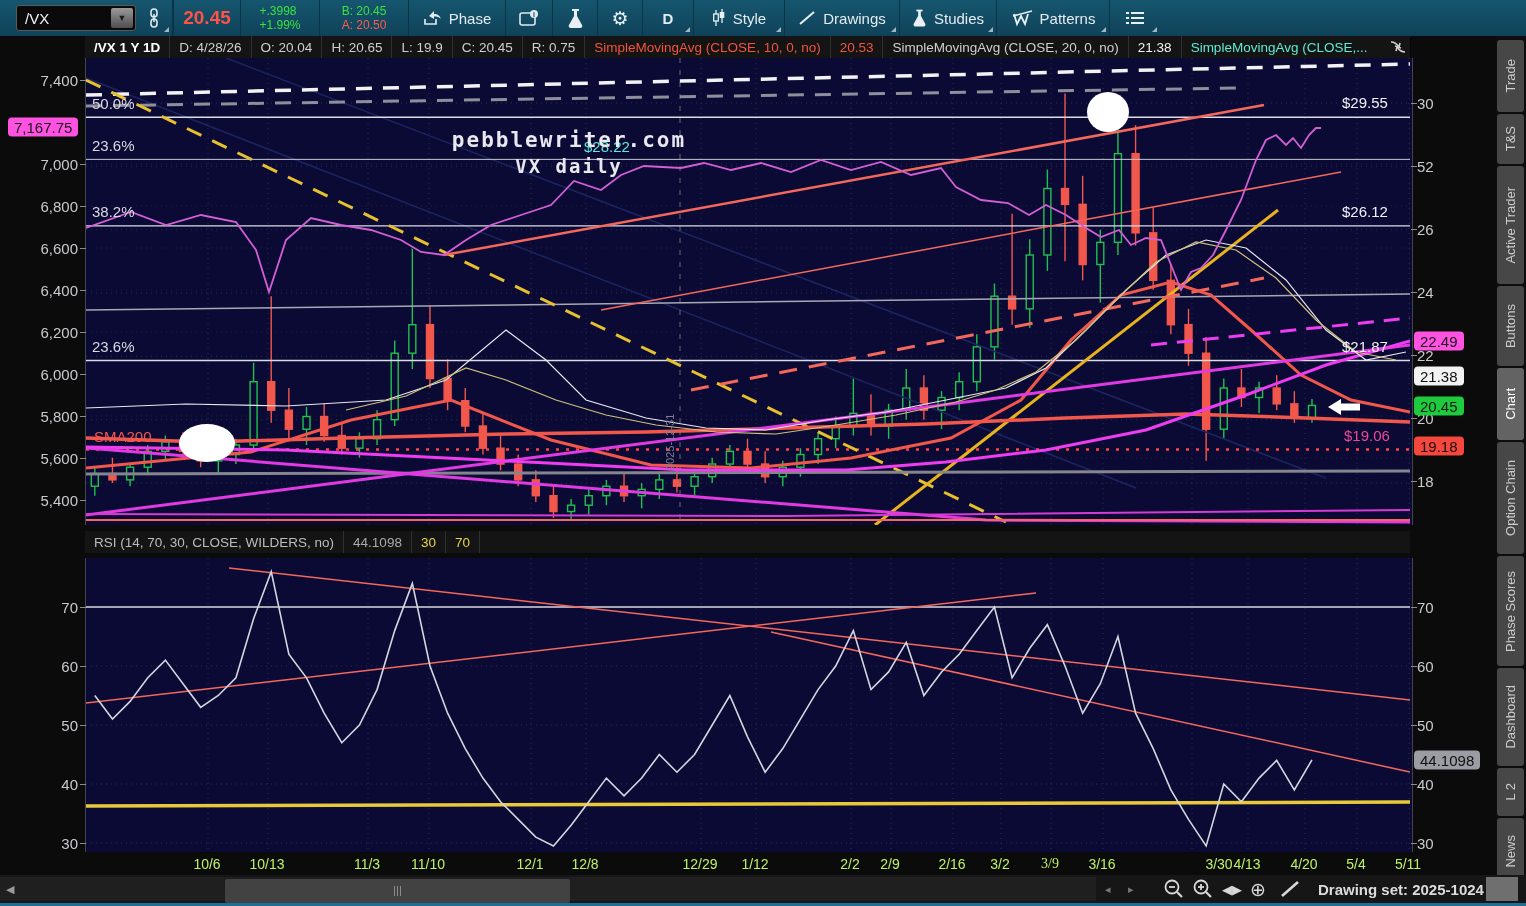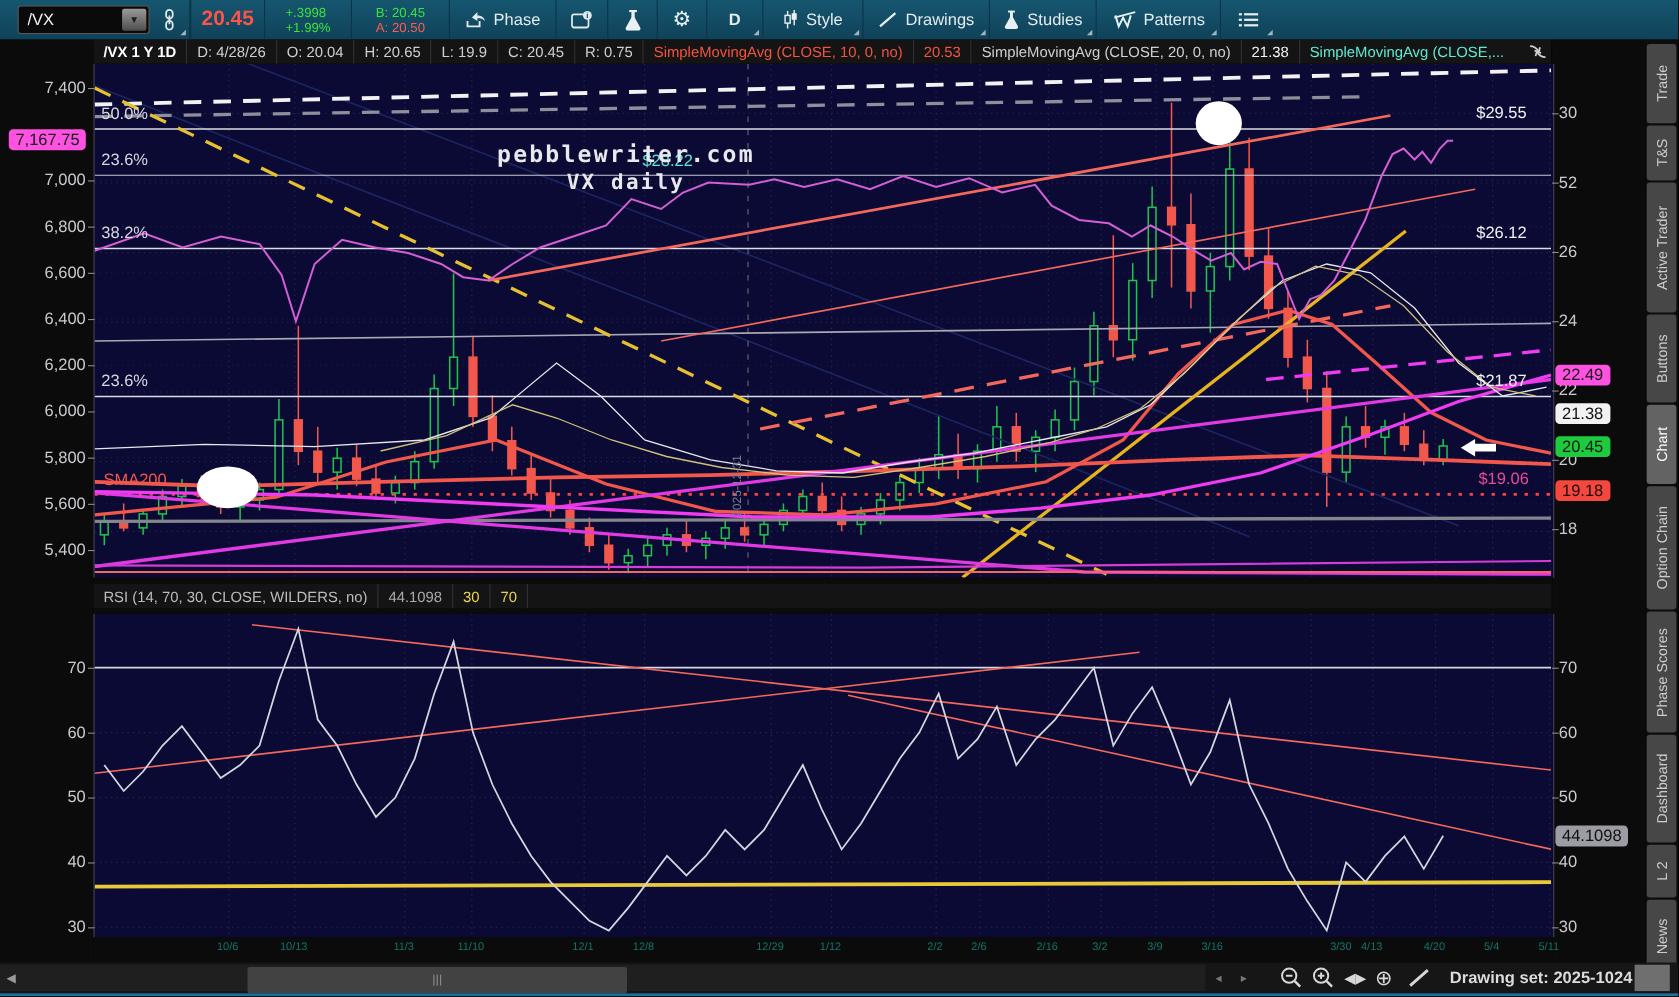--- a/index.html
+++ b/index.html
@@ -29,21 +29,21 @@
   .pc-bold{color:#ffffff;font-weight:bold;}
   .pc-red{color:#f4533f;} .pc-mag{color:#5eead4;} .pc-yel{color:#e8d44a;}
   
   .gut{position:absolute;background:#0b0b0b;}
   .axlab{position:absolute;color:#c9c9cf;font-size:15px;transform:translateY(-50%);white-space:nowrap;}
   .tick{position:absolute;width:6px;height:1px;background:#8a8a8a;}
   .bubble{position:absolute;transform:translateY(-50%);font-size:15px;border-radius:4px;padding:1px 6px;
           color:#101016;white-space:nowrap;}
   .clab{position:absolute;font-size:15px;color:#d8d8e0;white-space:nowrap;}
   .wmark{font-family:"DejaVu Sans Mono",monospace;font-weight:bold;color:#e8e8ee;letter-spacing:2px;}
-  .dlab{position:absolute;transform:translateX(-50%);color:#0f766e;font-size:10px;top:4px;white-space:nowrap;}
+  .dlab{position:absolute;transform:translateX(-50%);color:#bef264;font-size:14px;top:4px;white-space:nowrap;}
   
   .sidebar{position:absolute;left:1496px;top:36px;width:30px;height:870px;background:#0d0d0d;}
   .stab{position:absolute;left:1px;width:27px;background:#474747;border-radius:3px;display:flex;align-items:center;
         justify-content:center;cursor:pointer;}
   .stab span{writing-mode:vertical-rl;transform:rotate(180deg);font-size:13px;color:#cdcdcd;white-space:nowrap;}
   .stab.active{background:#636363;} .stab.active span{color:#ffffff;}
   
   .bottombar{position:absolute;left:0;top:875px;width:1526px;height:28px;background:#161616;}
   .strack{position:absolute;left:0;top:2px;width:1096px;height:24px;background:#1f1f1f;}
   .sthumb{position:absolute;left:225px;top:2px;width:345px;height:24px;background:#424242;border-radius:2px;
@@ -541,24 +541,24 @@
   <div id="date-labels" style="position: absolute; left: 0px; top: 852px; width: 1526px; height: 23px;">
       <div class="dlab" style="left: 207px;">10/6</div>
       <div class="dlab" style="left: 267px;">10/13</div>
       <div class="dlab" style="left: 367px;">11/3</div>
       <div class="dlab" style="left: 428px;">11/10</div>
       <div class="dlab" style="left: 530px;">12/1</div>
       <div class="dlab" style="left: 585px;">12/8</div>
       <div class="dlab" style="left: 700px;">12/29</div>
       <div class="dlab" style="left: 755px;">1/12</div>
       <div class="dlab" style="left: 850px;">2/2</div>
-      <div class="dlab" style="left: 890px;">2/6</div>
+      <div class="dlab" style="left: 890px;">2/9</div>
       <div class="dlab" style="left: 952px;">2/16</div>
       <div class="dlab" style="left: 1000px;">3/2</div>
-      <div class="dlab" style="left: 1050px;">3/9</div>
+      <div class="dlab" style="left: 1050px; font-family: Liberation Serif, serif;">3/9</div>
       <div class="dlab" style="left: 1102px;">3/16</div>
       <div class="dlab" style="left: 1219px;">3/30</div>
       <div class="dlab" style="left: 1247px;">4/13</div>
       <div class="dlab" style="left: 1304px;">4/20</div>
       <div class="dlab" style="left: 1356px;">5/4</div>
       <div class="dlab" style="left: 1408px;">5/11</div>
     </div>
 
   <div class="sidebar" id="sidebar">
       <div class="stab" style="top: 4px; height: 72px;">

